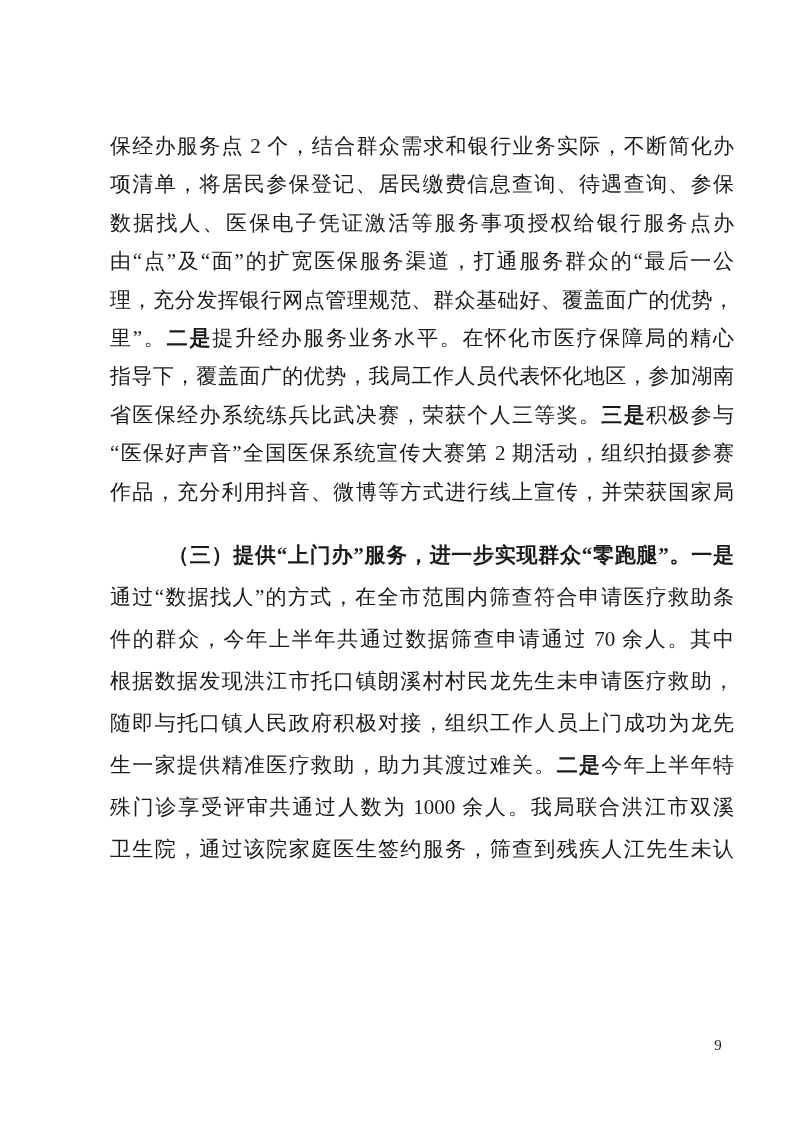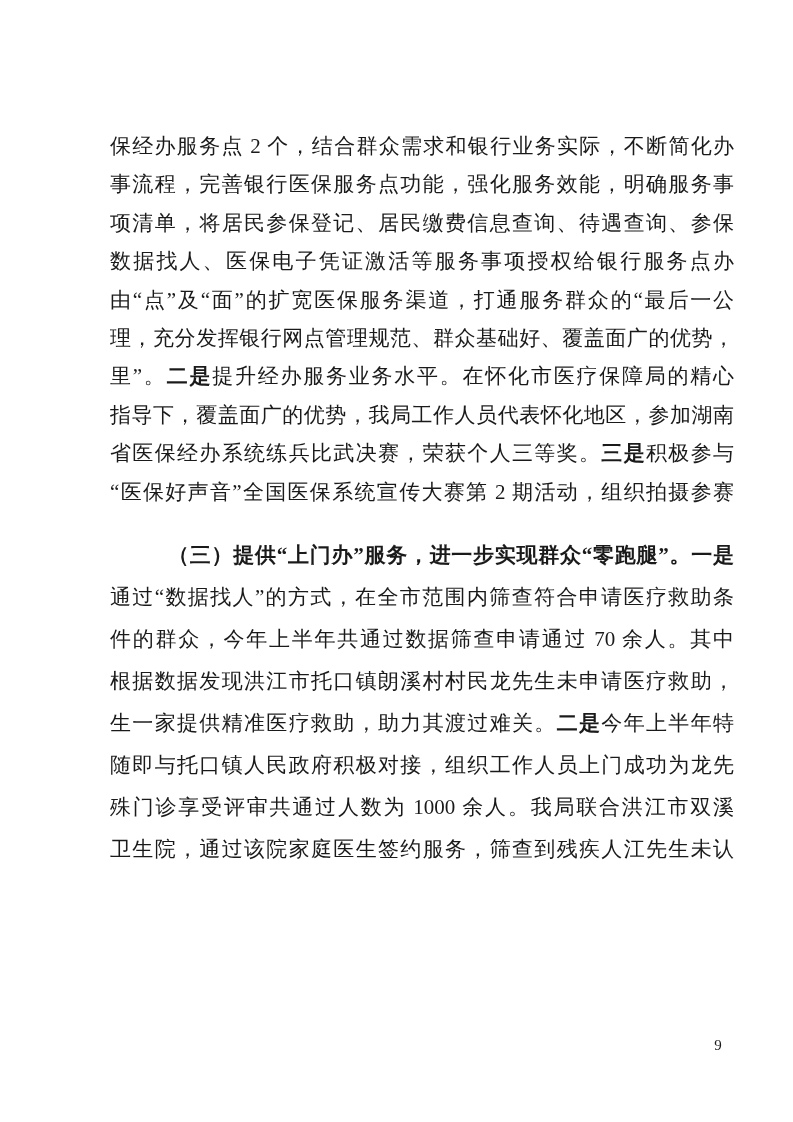--- a/index.html
+++ b/index.html
@@ -49,35 +49,35 @@
     color: #1a1a1a;
   }
 </style>
 </head>
 <body>
 
 <div class="page">
   <div class="doc-body">
       <div class="para para-1">
         <div class="line"><span class="r">保经办服务点 2 个，结合群众需求和银行业务实际，不断简化办</span></div>
-        <div class="line"><span class="r">事流程，完善银行医保服务点功能，强化服务效能，明确服务事</span></div>
         <div class="line"><span class="r">项清单，将居民参保登记、居民缴费信息查询、待遇查询、参保</span></div>
         <div class="line"><span class="r">数据找人、医保电子凭证激活等服务事项授权给银行服务点办</span></div>
         <div class="line"><span class="r">由“点”及“面”的扩宽医保服务渠道，打通服务群众的“最后一公</span></div>
         <div class="line"><span class="r">理，充分发挥银行网点管理规范、群众基础好、覆盖面广的优势，</span></div>
         <div class="line"><span class="r">里”。</span><span class="b">二是</span><span class="r">提升经办服务业务水平。在怀化市医疗保障局的精心</span></div>
         <div class="line"><span class="r">指导下，覆盖面广的优势，我局工作人员代表怀化地区，参加湖南</span></div>
         <div class="line"><span class="r">省医保经办系统练兵比武决赛，荣获个人三等奖。</span><span class="b">三是</span><span class="r">积极参与</span></div>
         <div class="line"><span class="r">“医保好声音”全国医保系统宣传大赛第 2 期活动，组织拍摄参赛</span></div>
+        <div class="line"><span class="r">作品，充分利用抖音、微博等方式进行线上宣传，并荣获国家局</span></div>
       </div>
       <div class="para para-2">
         <div class="line indent"><span class="b">（三）提供“上门办”服务，进一步实现群众“零跑腿”。一是</span></div>
         <div class="line"><span class="r">通过“数据找人”的方式，在全市范围内筛查符合申请医疗救助条</span></div>
         <div class="line"><span class="r">件的群众，今年上半年共通过数据筛查申请通过 70 余人。其中</span></div>
         <div class="line"><span class="r">根据数据发现洪江市托口镇朗溪村村民龙先生未申请医疗救助，</span></div>
+        <div class="line"><span class="r">随即与托口镇人民政府积极对接，组织工作人员上门成功为龙先</span></div>
         <div class="line"><span class="r">生一家提供精准医疗救助，助力其渡过难关。</span><span class="b">二是</span><span class="r">今年上半年特</span></div>
-        <div class="line"><span class="r">随即与托口镇人民政府积极对接，组织工作人员上门成功为龙先</span></div>
         <div class="line"><span class="r">殊门诊享受评审共通过人数为 1000 余人。我局联合洪江市双溪</span></div>
         <div class="line"><span class="r">卫生院，通过该院家庭医生签约服务，筛查到残疾人江先生未认</span></div>
       </div>
     </div>
   <div class="page-number">9</div>
 </div>
 
 </body></html>

